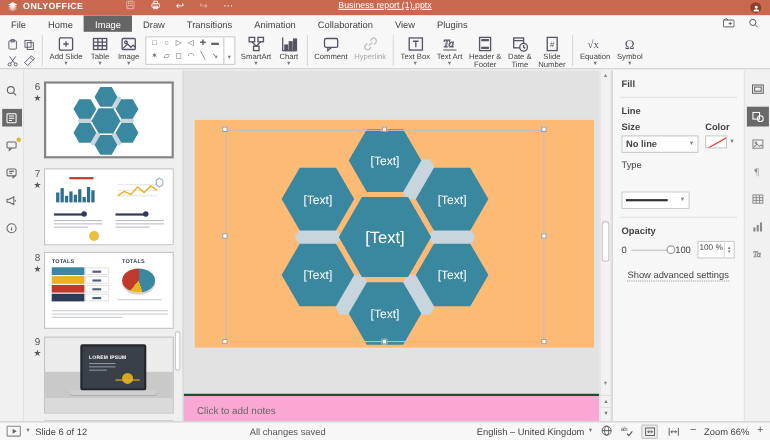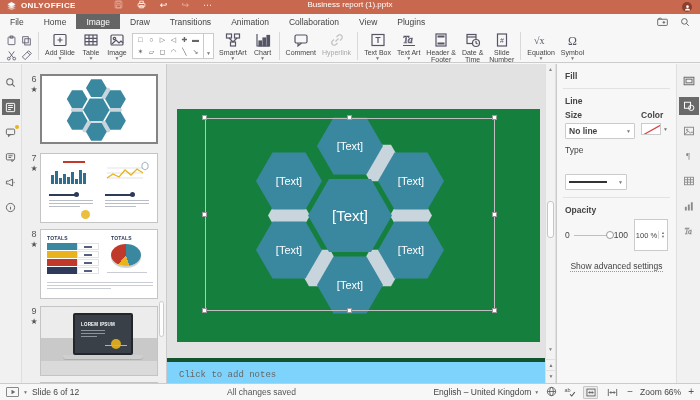--- a/index.html
+++ b/index.html
@@ -6,21 +6,21 @@
   html,body{width:700px;height:400px;overflow:hidden;font-family:"Liberation Sans",sans-serif;background:#fff;}
   .app{position:relative;width:700px;height:400px;background:#F7F7F7;}
 
   
   .titlebar{position:absolute;left:0;top:0;width:700px;height:14px;background:var(--titlebar);display:flex;align-items:flex-start;color:#fff;}
   .tb-logo{display:flex;align-items:center;gap:4px;margin-left:6px;}
   .tb-appname{font-size:8px;font-weight:bold;letter-spacing:.4px;}
   .qat{display:flex;align-items:center;gap:14px;margin-left:38px;}
   .qat .qicon{font-size:9px;line-height:9px;color:#fff;cursor:pointer;}
   .dim{opacity:.45;}
-  .doc-title{position:absolute;left:0;right:0;text-align:center;font-size:8px;color:#fff;pointer-events:none;}
+  .doc-title{position:absolute;left:0;right:0;text-align:center;font-size:8px;color:#fff;pointer-events:none;text-decoration:underline;}
   .avatar{position:absolute;right:8px;top:2px;width:10px;height:10px;border-radius:50%;background:#8d3f2d;display:flex;align-items:center;justify-content:center;}
 
   
   .menubar{position:absolute;left:0;top:14px;width:700px;height:15px;background:#F7F7F7;display:flex;align-items:stretch;}
   .menu-item{font-size:8.5px;color:#444;padding:0 10px;display:flex;align-items:center;cursor:pointer;}
   .menu-item.active{background:#656565;color:#fff;}
   .menu-right{margin-left:auto;display:flex;align-items:center;gap:12px;padding-right:10px;}
 
   
   .toolbar{position:absolute;left:0;top:29px;width:700px;height:34px;background:#F7F7F7;border-bottom:1px solid #CBCBCB;display:flex;align-items:flex-start;padding:2px 2px 0 2px;}
@@ -46,27 +46,27 @@
   
   .slides-panel{width:145px;background:#EFEFEF;border-right:1px solid #CBCBCB;position:relative;overflow:hidden;}
   .thumb-num{position:absolute;left:6px;font-size:9px;color:#555;text-align:center;width:12px;}
   .thumb-star{position:absolute;left:6px;font-size:8px;color:#555;width:12px;text-align:center;}
   .thumb-box{position:absolute;left:18px;width:118px;height:70px;background:#fff;border:1px solid #C4C4C4;overflow:hidden;cursor:pointer;}
   .thumb-box.selected{border:2px solid #848484;}
   .panel-scroll{position:absolute;right:2px;top:237px;width:5px;height:36px;background:#FDFDFD;border:1px solid #CBCBCB;border-radius:3px;}
 
   
   .canvas{flex:1;background:#E2E2E2;position:relative;overflow:hidden;}
-  .slide{position:absolute;left:10px;top:45px;width:363px;height:233px;background:#15803d;}
+  .slide{position:absolute;left:10px;top:45px;width:363px;height:207px;background:#fdba74;}
   polygon.hex{fill:var(--accent-teal);}
   polygon.conn{fill:var(--connector);}
   .slide text{fill:#fff;font-family:"Liberation Sans",sans-serif;}
   .sel-rect{position:absolute;left:28px;top:9px;width:290px;height:193px;border:1px solid #BFBFBF;pointer-events:none;}
   .handle{position:absolute;width:5px;height:5px;background:#fff;border:1px solid #9a9a9a;}
-  .notes{position:absolute;left:0;right:0;bottom:0;height:25px;background:#7dd3fc;border-top:4px solid #14532d;font-family:Liberation Mono, monospace;}
+  .notes{position:absolute;left:0;right:0;bottom:0;height:25px;background:#f9a8d4;border-top:2px solid #14532d;}
   .notes-text{position:absolute;left:12px;top:8px;font-size:9px;color:#666;}
 
   
   .vscroll{width:11px;background:#F2F2F2;border-left:1px solid #E0E0E0;border-right:1px solid #E0E0E0;position:relative;}
   .vs-arrow{position:absolute;left:0;width:9px;text-align:center;font-size:5px;color:#888;cursor:pointer;}
   .vs-thumb{position:absolute;left:1px;top:137px;width:7px;height:37px;background:#FDFDFD;border:1px solid #C6C6C6;border-radius:3px;cursor:pointer;}
   .vs-btn{position:absolute;left:0px;width:10px;height:11px;border-top:1px solid #E0E0E0;text-align:center;font-size:5px;color:#777;line-height:11px;cursor:pointer;}
 
   
   .right-panel{width:120px;background:#F7F7F7;border-left:1px solid #CBCBCB;position:relative;font-size:8.5px;color:#444;padding:7px 8px;}
@@ -75,21 +75,21 @@
   .dd{background:#fff;border:1px solid #CBCBCB;border-radius:1px;height:16px;display:flex;align-items:center;padding:0 3px;cursor:pointer;position:relative;}
   .dd .dd-chev{margin-left:auto;font-size:5px;color:#777;}
   .rp-row{display:flex;gap:6px;font-weight:bold;}
   .rp-col label{display:block;margin-bottom:3px;}
   .swatch{width:20px;height:12px;background:#fff;border:1px solid #CBCBCB;position:relative;overflow:hidden;}
   .swatch svg{position:absolute;left:0;top:0;}
   .line-sample{width:38px;height:2px;background:#333;}
   .opacity-row{display:flex;align-items:center;margin-top:4px;}
   .slider-track{flex:1;height:1px;background:#BFBFBF;margin:0 4px;position:relative;}
   .slider-handle{position:absolute;right:-4px;top:-4px;width:8px;height:8px;border-radius:50%;background:#fff;border:1px solid #999;cursor:pointer;}
-  .spin{margin-left:6px;width:34px;height:32px;background:#fff;border:1px solid #CBCBCB;display:flex;align-items:center;}
+  .spin{margin-left:6px;width:34px;height:16px;background:#fff;border:1px solid #CBCBCB;display:flex;}
   .spin .val{flex:1;text-align:center;font-size:7.5px;}
   .spin .steps{width:9px;border-left:1px solid #D9D9D9;display:flex;flex-direction:column;align-items:center;justify-content:center;font-size:4px;color:#777;line-height:4px;}
   .advanced{display:block;margin:10px auto 0;text-align:center;font-size:8.5px;color:#444;border-bottom:1px dotted #999;width:fit-content;cursor:pointer;}
 
   
   .right-iconbar{width:24px;background:#F1F1F1;border-left:1px solid #DFDFDF;display:flex;flex-direction:column;align-items:center;padding-top:8px;gap:7px;}
   .rbicon{width:20px;height:18px;display:flex;align-items:center;justify-content:center;cursor:pointer;}
   .rbicon.active{background:#696969;}
 
   

